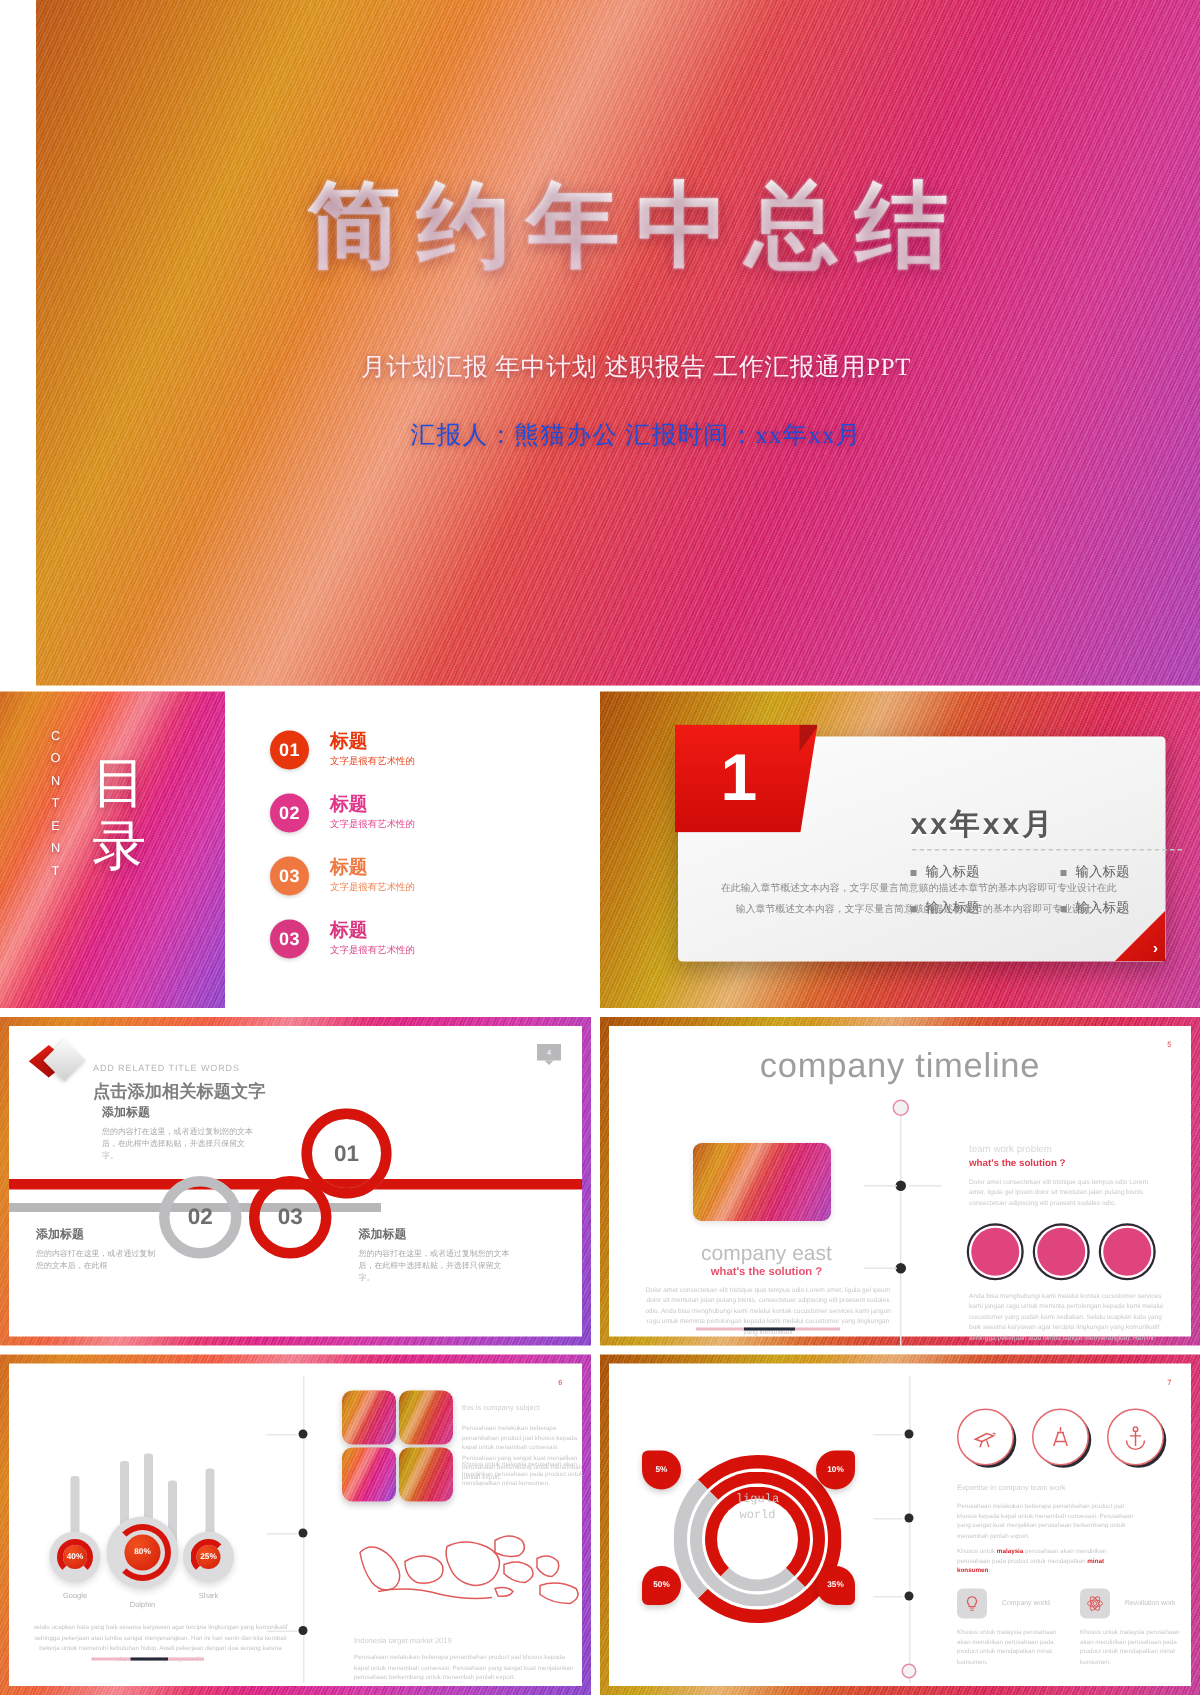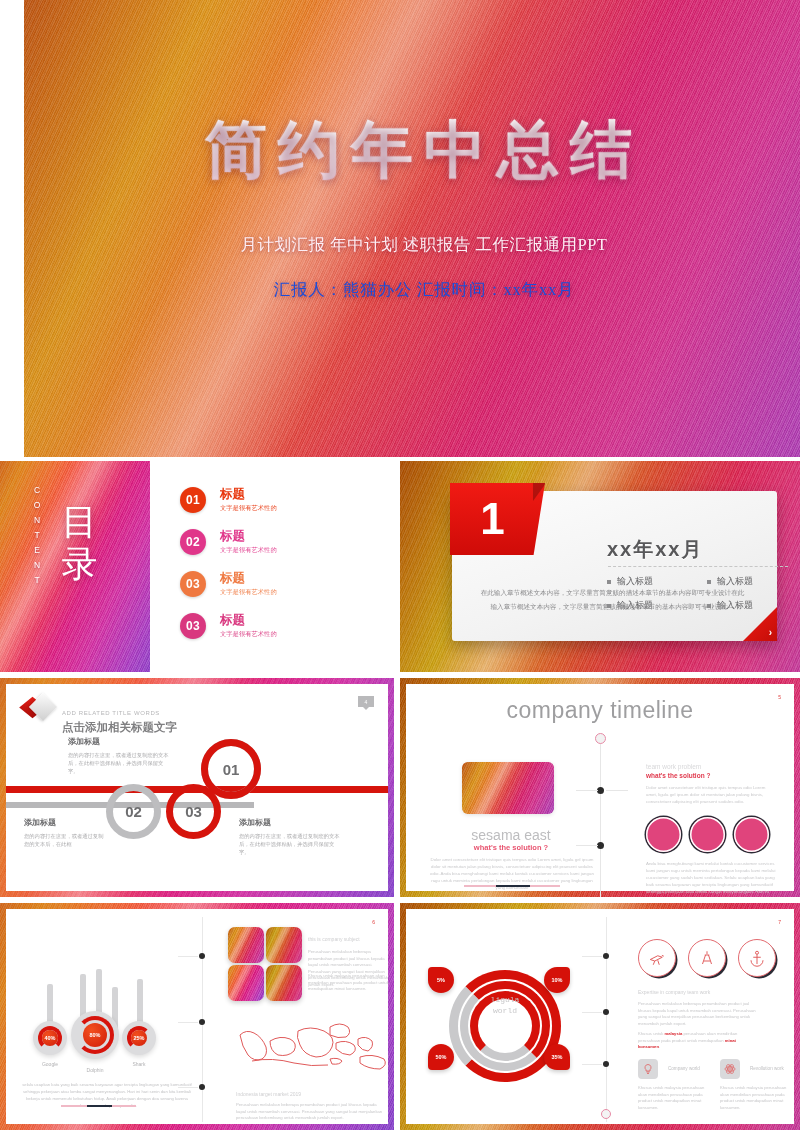--- a/index.html
+++ b/index.html
@@ -378,21 +378,21 @@
       <div class="tring" style="top:49px"></div>
       <div class="tdot" style="top:103px"></div>
       <div class="tdot" style="top:158px"></div>
       <div class="tspur" style="left:170px;top:106px;width:22px"></div>
       <div class="tspur" style="left:200px;top:106px;width:22px"></div>
       <div class="tspur" style="left:170px;top:161px;width:22px"></div>
 
       <div class="img">
           <div class="ribbon"></div>
         </div>
-      <div class="ce">sesama east</div>
+      <div class="ce">company east</div>
       <div class="ces">what's the solution ?</div>
       <div class="cetxt">Dolor amet consectetuer elit tristique quis tempus odio Lorem amet, ligula gel ipsum dolor sit mentutan jalan pulang bisnis, consectetuer adipiscing elit praesent sodales odio. Anda bisa menghubungi kami melalui kontak cucustomer services kami jangan ragu untuk meminta pertolongan kepada kami melalui cucustomer yang lingkungan yang komunikatif</div>
       <div class="ul">
           <b></b>
         </div>
 
       <div class="rh1">team work problem</div>
       <div class="rh2">what's the solution ?</div>
       <div class="rtxt">Dolor amet consectetuer elit tristique quis tempus odio Lorem amet, ligula gel ipsum dolor sit mentutan jalan pulang bisnis, consectetuer adipiscing elit praesent sodales odio.</div>
       <div class="pk" style="left:240px"></div>

